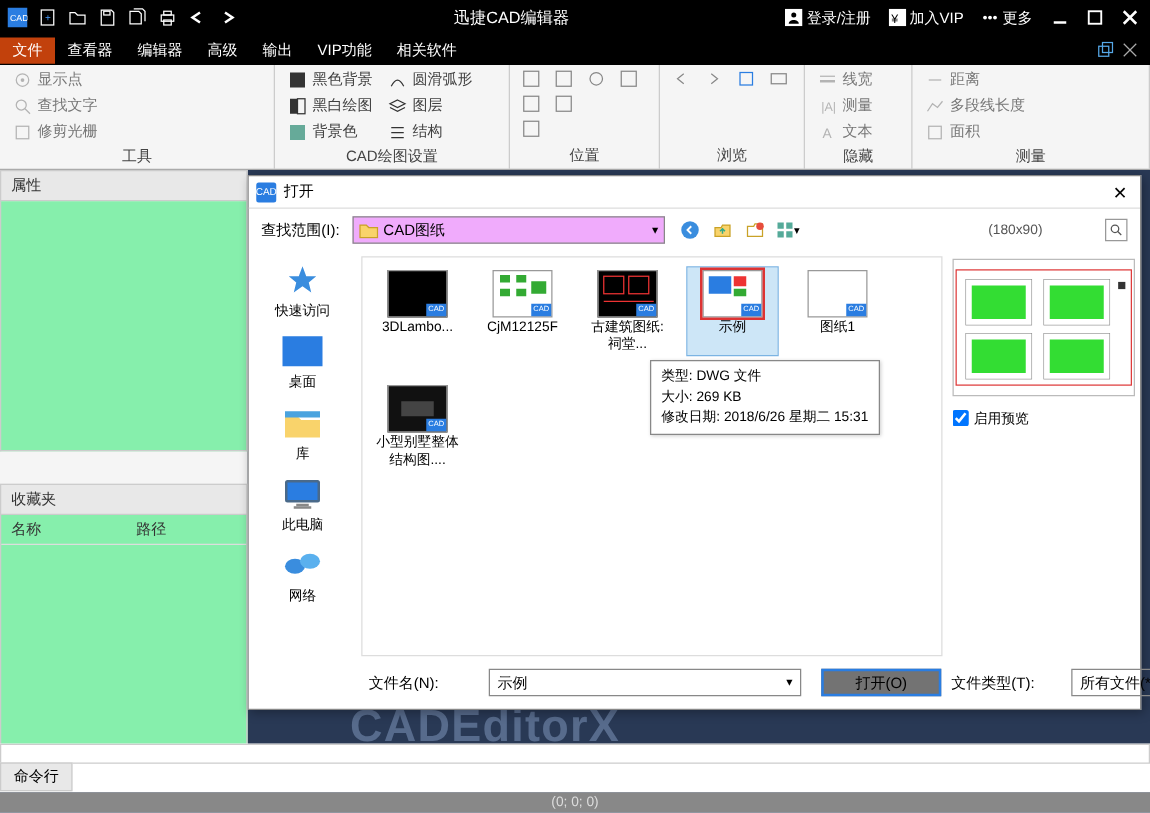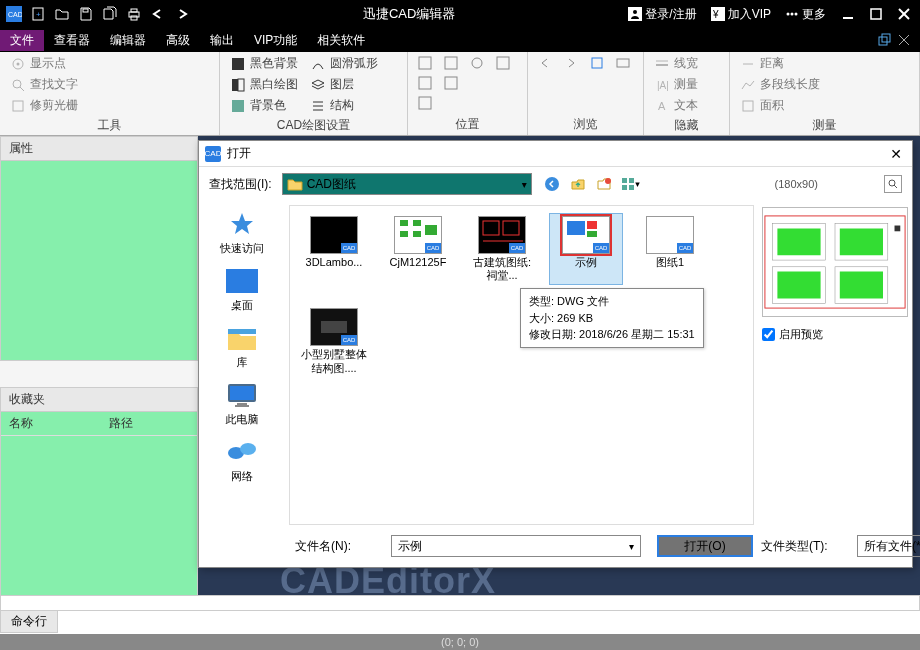--- a/index.html
+++ b/index.html
@@ -13,21 +13,21 @@
 .titlebar .title { flex: 1; text-align: center; font-size: 13px; }
 .titlebar .right { display: flex; align-items: flex-end; gap: 6px; padding-right: 4px; }
 .titlebar .right .rbtn { display: flex; align-items: center; gap: 3px; cursor: pointer; padding: 0 4px; height: 24px; }
 .titlebar .right .rbtn svg { width: 14px; height: 14px; }
 .titlebar .winbtns { display: flex; gap: 4px; }
 .titlebar .winbtns .wbtn { width: 24px; height: 24px; display: flex; align-items: center; justify-content: center; cursor: pointer; }
 
 
 .menubar { height: 24px; background: #000; display: flex; align-items: center; }
 .menubar .tab { padding: 2px 10px; color: #fff; font-size: 12px; cursor: pointer; }
-.menubar .tab.active { background: #701a75; }
+.menubar .tab.active { background: #c2410c; }
 .menubar .spacer { flex: 1; }
 .menubar .docicons { display: flex; gap: 4px; padding-right: 8px; }
 .menubar .docicons .di { width: 16px; height: 16px; display: flex; align-items: center; justify-content: center; }
 
 
 .ribbon { background: #f5f5f5; border-bottom: 1px solid #aaa; display: flex; height: 84px; }
 .ribbon .group { border-right: 1px solid #ccc; padding: 2px 8px 0 8px; display: flex; flex-direction: column; }
 .ribbon .group .items { display: flex; gap: 8px; flex: 1; }
 .ribbon .group .col { display: flex; flex-direction: column; gap: 2px; }
 .ribbon .group .item { display: flex; align-items: center; gap: 4px; font-size: 12px; color: #777; padding: 1px 2px; cursor: pointer; white-space: nowrap; }
@@ -58,27 +58,27 @@
 
 
 .dialog { position: absolute; left: 198px; top: 140px; width: 715px; height: 428px; background: #fff; border: 1px solid #888; box-shadow: 2px 2px 8px rgba(0,0,0,0.3); display: flex; flex-direction: column; }
 .dialog .dlg-title { height: 26px; display: flex; align-items: center; padding: 0 6px; font-size: 12px; border-bottom: 1px solid #ddd; }
 .dialog .dlg-title .dicon { width: 16px; height: 16px; background: #2a7de1; color: #fff; font-size: 8px; display: flex; align-items: center; justify-content: center; margin-right: 6px; border-radius: 2px; }
 .dialog .dlg-title .dt { flex: 1; }
 .dialog .dlg-title .dclose { width: 20px; height: 20px; display: flex; align-items: center; justify-content: center; cursor: pointer; font-size: 14px; }
 
 .dialog .dlg-toolbar { height: 34px; display: flex; align-items: center; padding: 0 10px; gap: 10px; font-size: 12px; }
 .dialog .dlg-toolbar .loclbl { white-space: nowrap; }
-.dialog .dlg-toolbar .locsel { flex: 0 0 250px; display: flex; align-items: center; border: 1px solid #888; height: 22px; padding: 0 4px; background: #0f766e; }
+.dialog .dlg-toolbar .locsel { flex: 0 0 250px; display: flex; align-items: center; border: 1px solid #888; height: 22px; padding: 0 4px; background: #f0abfc; }
 .dialog .dlg-toolbar .locsel .foldericon { width: 16px; height: 14px; margin-right: 4px; }
 .dialog .dlg-toolbar .locsel .loctext { flex: 1; }
 .dialog .dlg-toolbar .locsel .locdd { font-size: 10px; }
 .dialog .dlg-toolbar .tbicons { display: flex; gap: 6px; align-items: center; }
 .dialog .dlg-toolbar .tbicons .tbi { width: 20px; height: 20px; display: flex; align-items: center; justify-content: center; cursor: pointer; }
-.dialog .dlg-toolbar .previewdim { font-size: 11px; color: #555; margin-left: auto; margin-right: 56px; }
+.dialog .dlg-toolbar .previewdim { font-size: 11px; color: #555; margin-left: auto; margin-right: 40px; }
 .dialog .dlg-toolbar .previewzoom { width: 18px; height: 18px; border: 1px solid #999; display: flex; align-items: center; justify-content: center; cursor: pointer; }
 
 .dialog .dlg-body { flex: 1; display: flex; }
 .dialog .dlg-places { width: 86px; padding: 8px 0; display: flex; flex-direction: column; gap: 10px; align-items: center; }
 .dialog .dlg-places .place { display: flex; flex-direction: column; align-items: center; gap: 2px; font-size: 11px; cursor: pointer; width: 70px; }
 .dialog .dlg-places .place .picon { width: 36px; height: 30px; display: flex; align-items: center; justify-content: center; }
 
 .dialog .dlg-files { flex: 1; padding: 8px; border: 1px solid #ddd; margin: 4px; overflow: hidden; position: relative; }
 .dialog .dlg-files .filegrid { display: flex; flex-wrap: wrap; gap: 12px; align-content: flex-start; }
 .dialog .dlg-files .file { width: 72px; display: flex; flex-direction: column; align-items: center; gap: 2px; font-size: 11px; text-align: center; cursor: pointer; padding: 2px; }

